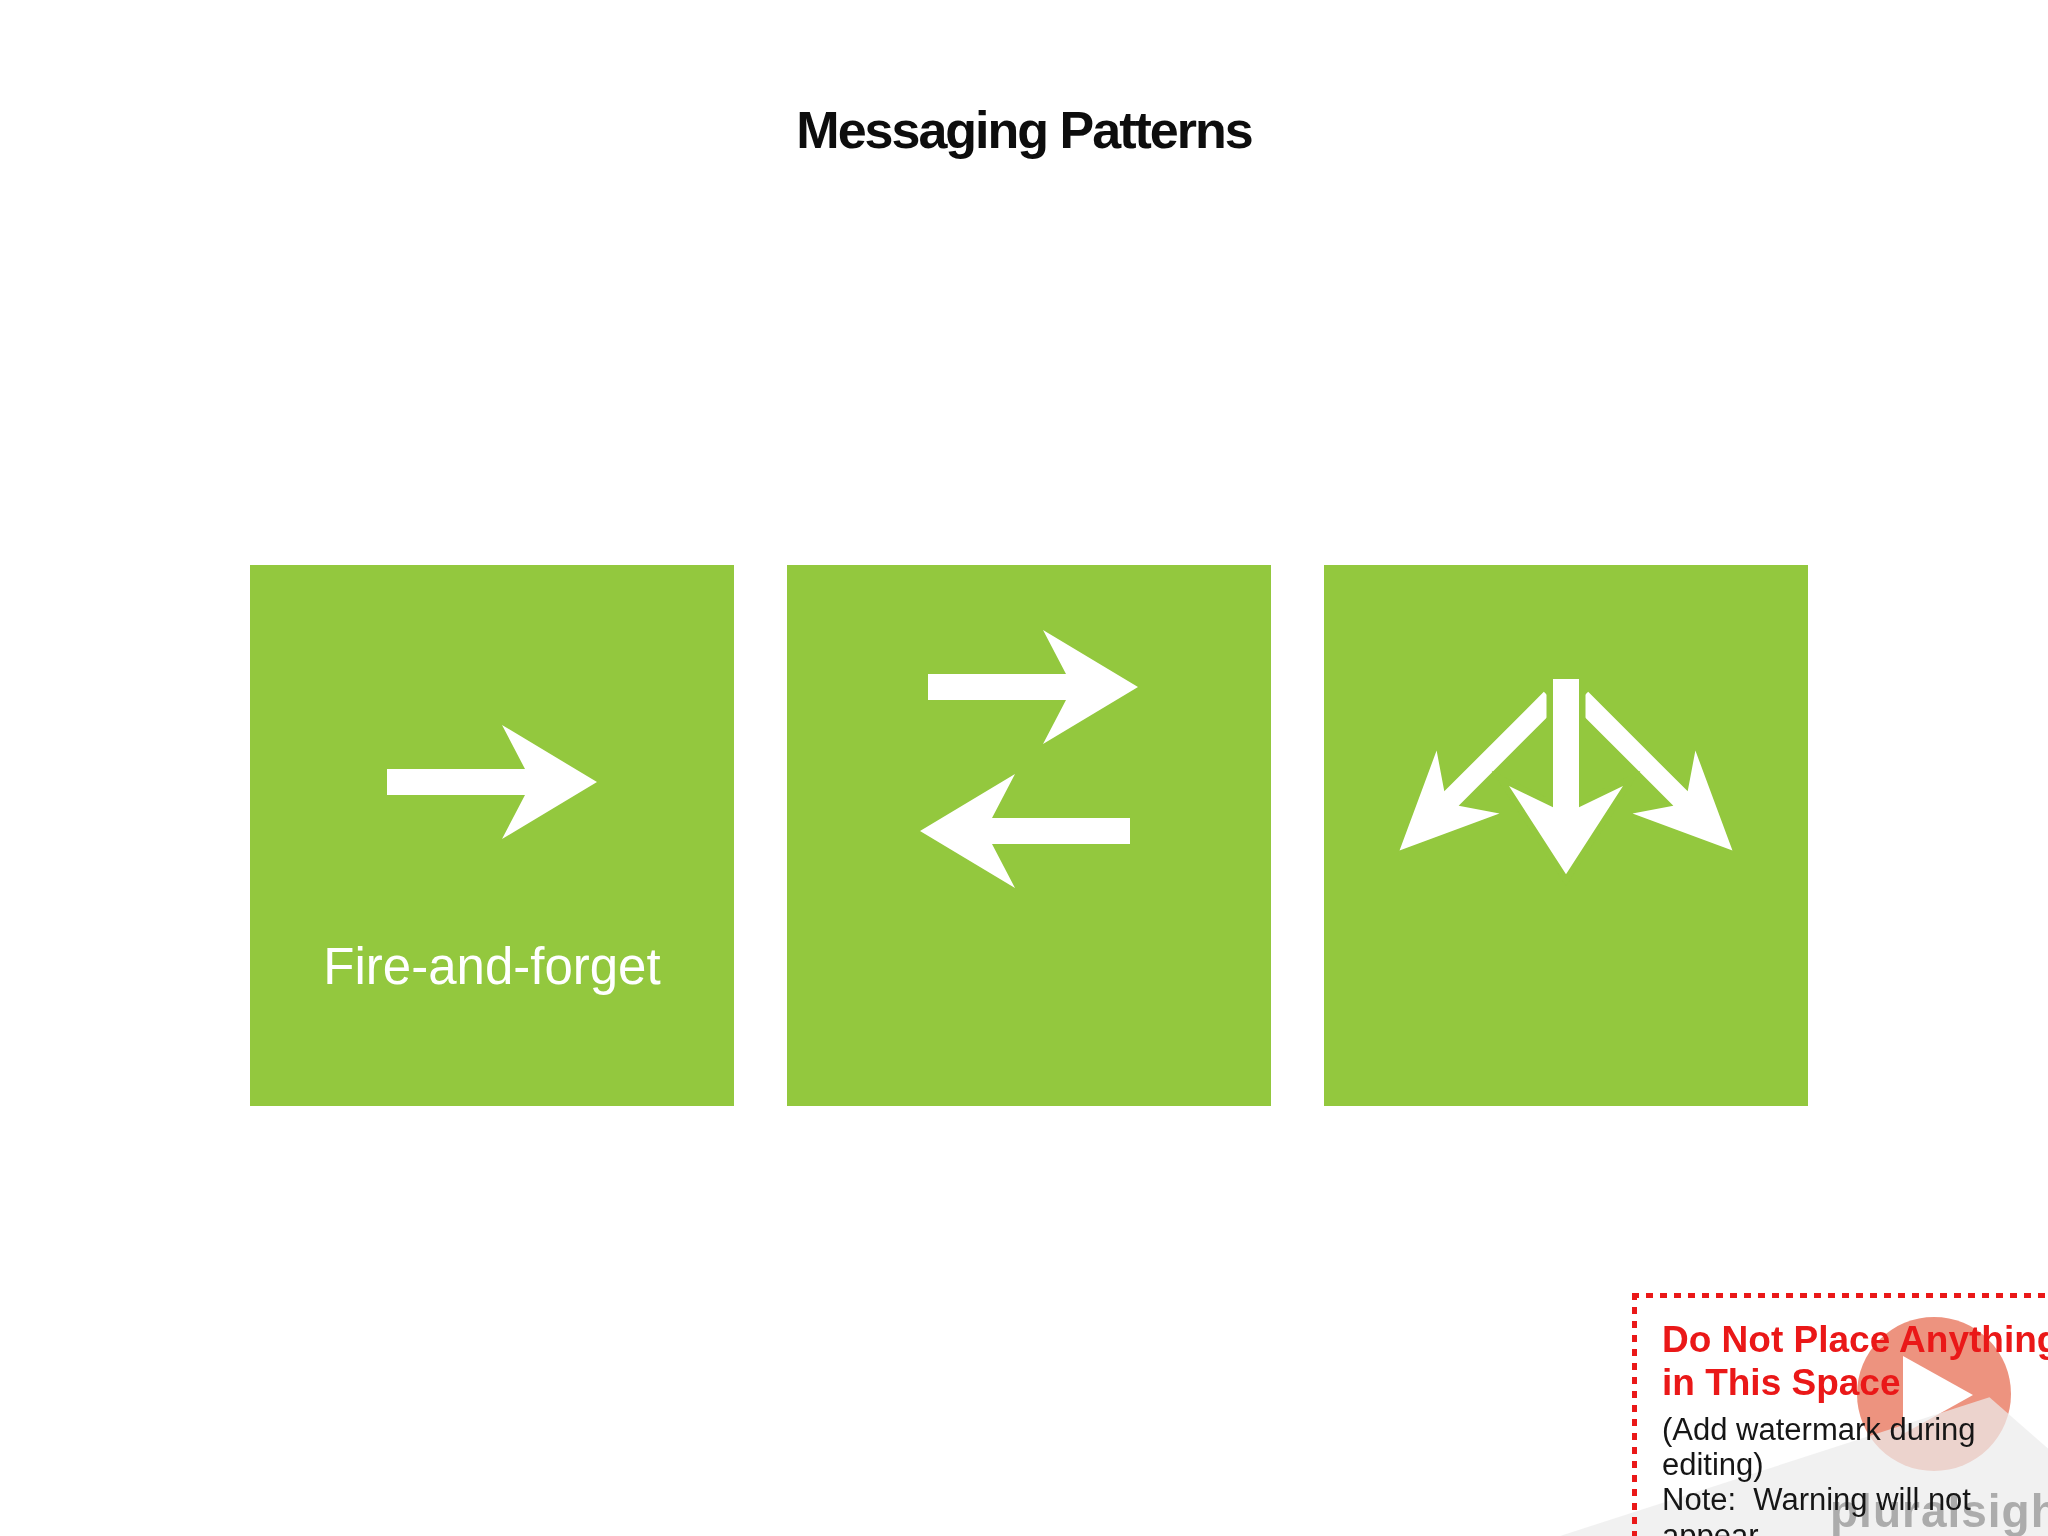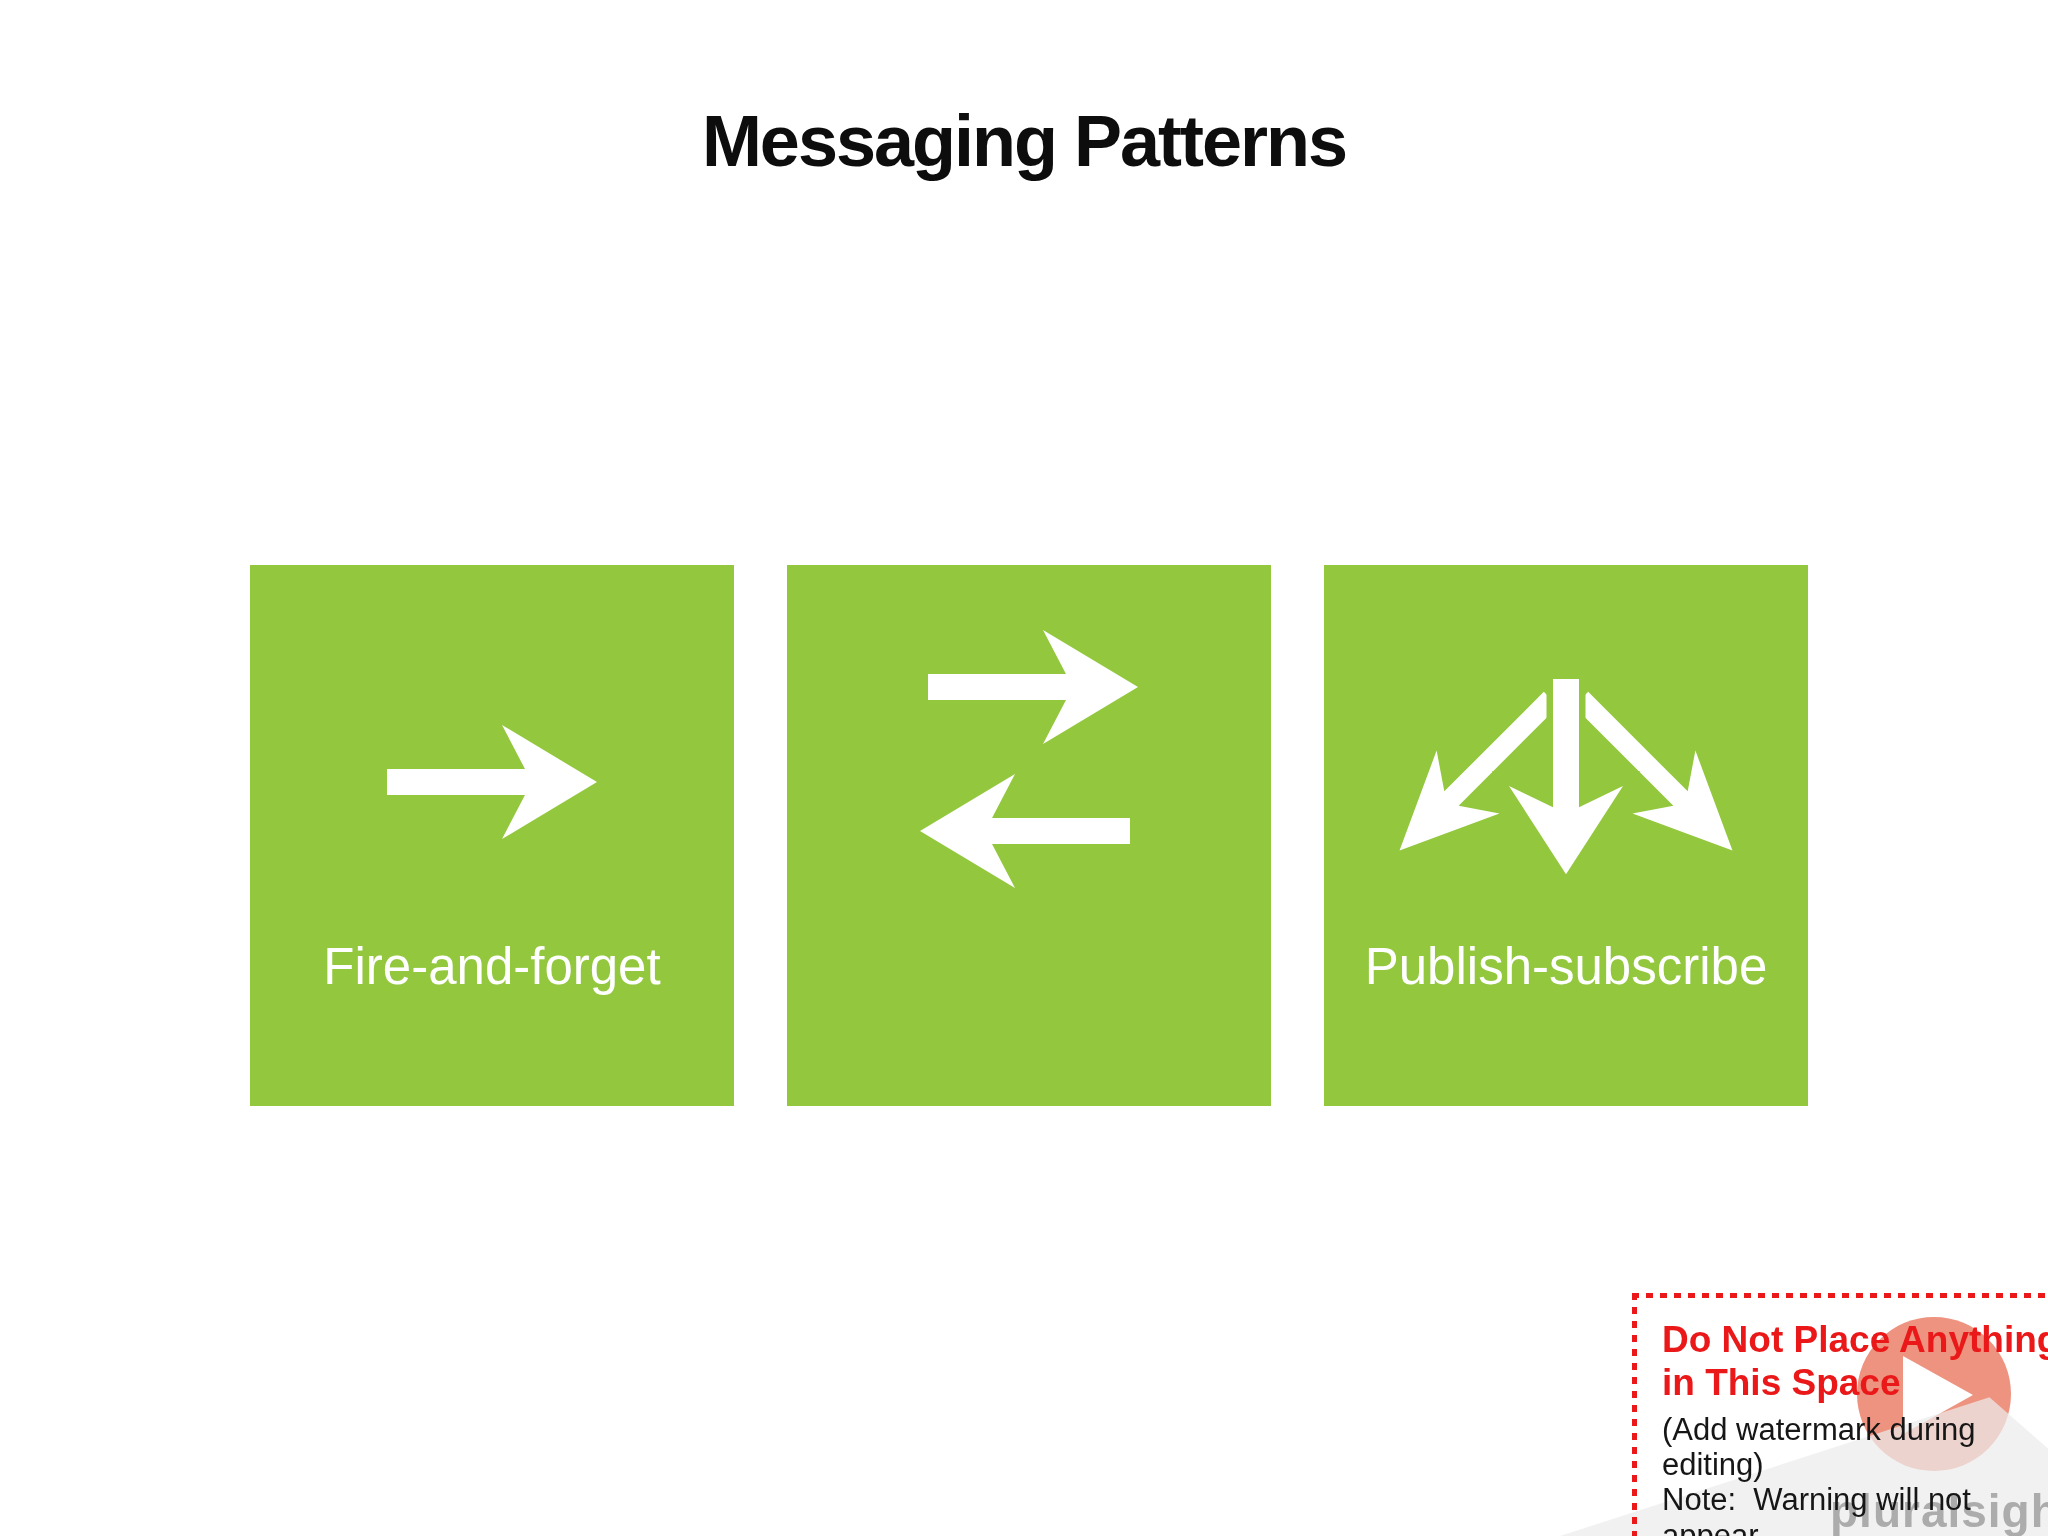--- a/index.html
+++ b/index.html
@@ -2,21 +2,21 @@
 <html><head>
 <meta charset="utf-8">
 <style>
   html,body{margin:0;padding:0;}
   body{
     width:2048px;height:1536px;position:relative;overflow:hidden;
     background:#ffffff;font-family:"Liberation Sans",sans-serif;
   }
   .title{
     position:absolute;top:100px;left:0;width:100%;margin:0;
-    text-align:center;font-size:72px;font-weight:bold;letter-spacing:-2px;
+    text-align:center;font-size:52px;font-weight:bold;letter-spacing:-2px;
     color:#0d0d0d;
   }
   .boxes{
     position:absolute;left:250px;top:565px;display:flex;gap:53px;
   }
   .box{
     width:484px;height:541px;background:#93C83E;position:relative;flex:0 0 auto;
   }
   .icon{
     position:absolute;left:50%;transform:translateX(-50%);display:block;
@@ -96,21 +96,20 @@
       <use href="#barbArrow" fill="#ffffff" transform="translate(216,202) rotate(180)"></use>
     </svg>
   </div>
 
   <div class="box">
     <svg class="icon icon-ps" width="360" height="240" viewBox="0 0 360 240">
       <use href="#barbArrow" fill="#ffffff" transform="translate(165,34) rotate(135) scale(1.02,0.78)"></use>
       <use href="#barbArrow" fill="#ffffff" transform="translate(195,34) rotate(45) scale(1.02,0.78)"></use>
       <use href="#barbArrow" fill="#ffffff" stroke="#93C83E" stroke-width="13" style="paint-order:stroke" transform="translate(180,14) rotate(90) scale(0.93,1)"></use>
     </svg>
-    <div class="box-label">Publish-subscribe</div>
   </div>
 
 </div>
 
 <div class="play-circle">
   <div class="play-triangle"></div>
 </div>
 <div class="mountain"></div>
 <div class="brand">pluralsight</div>
 

